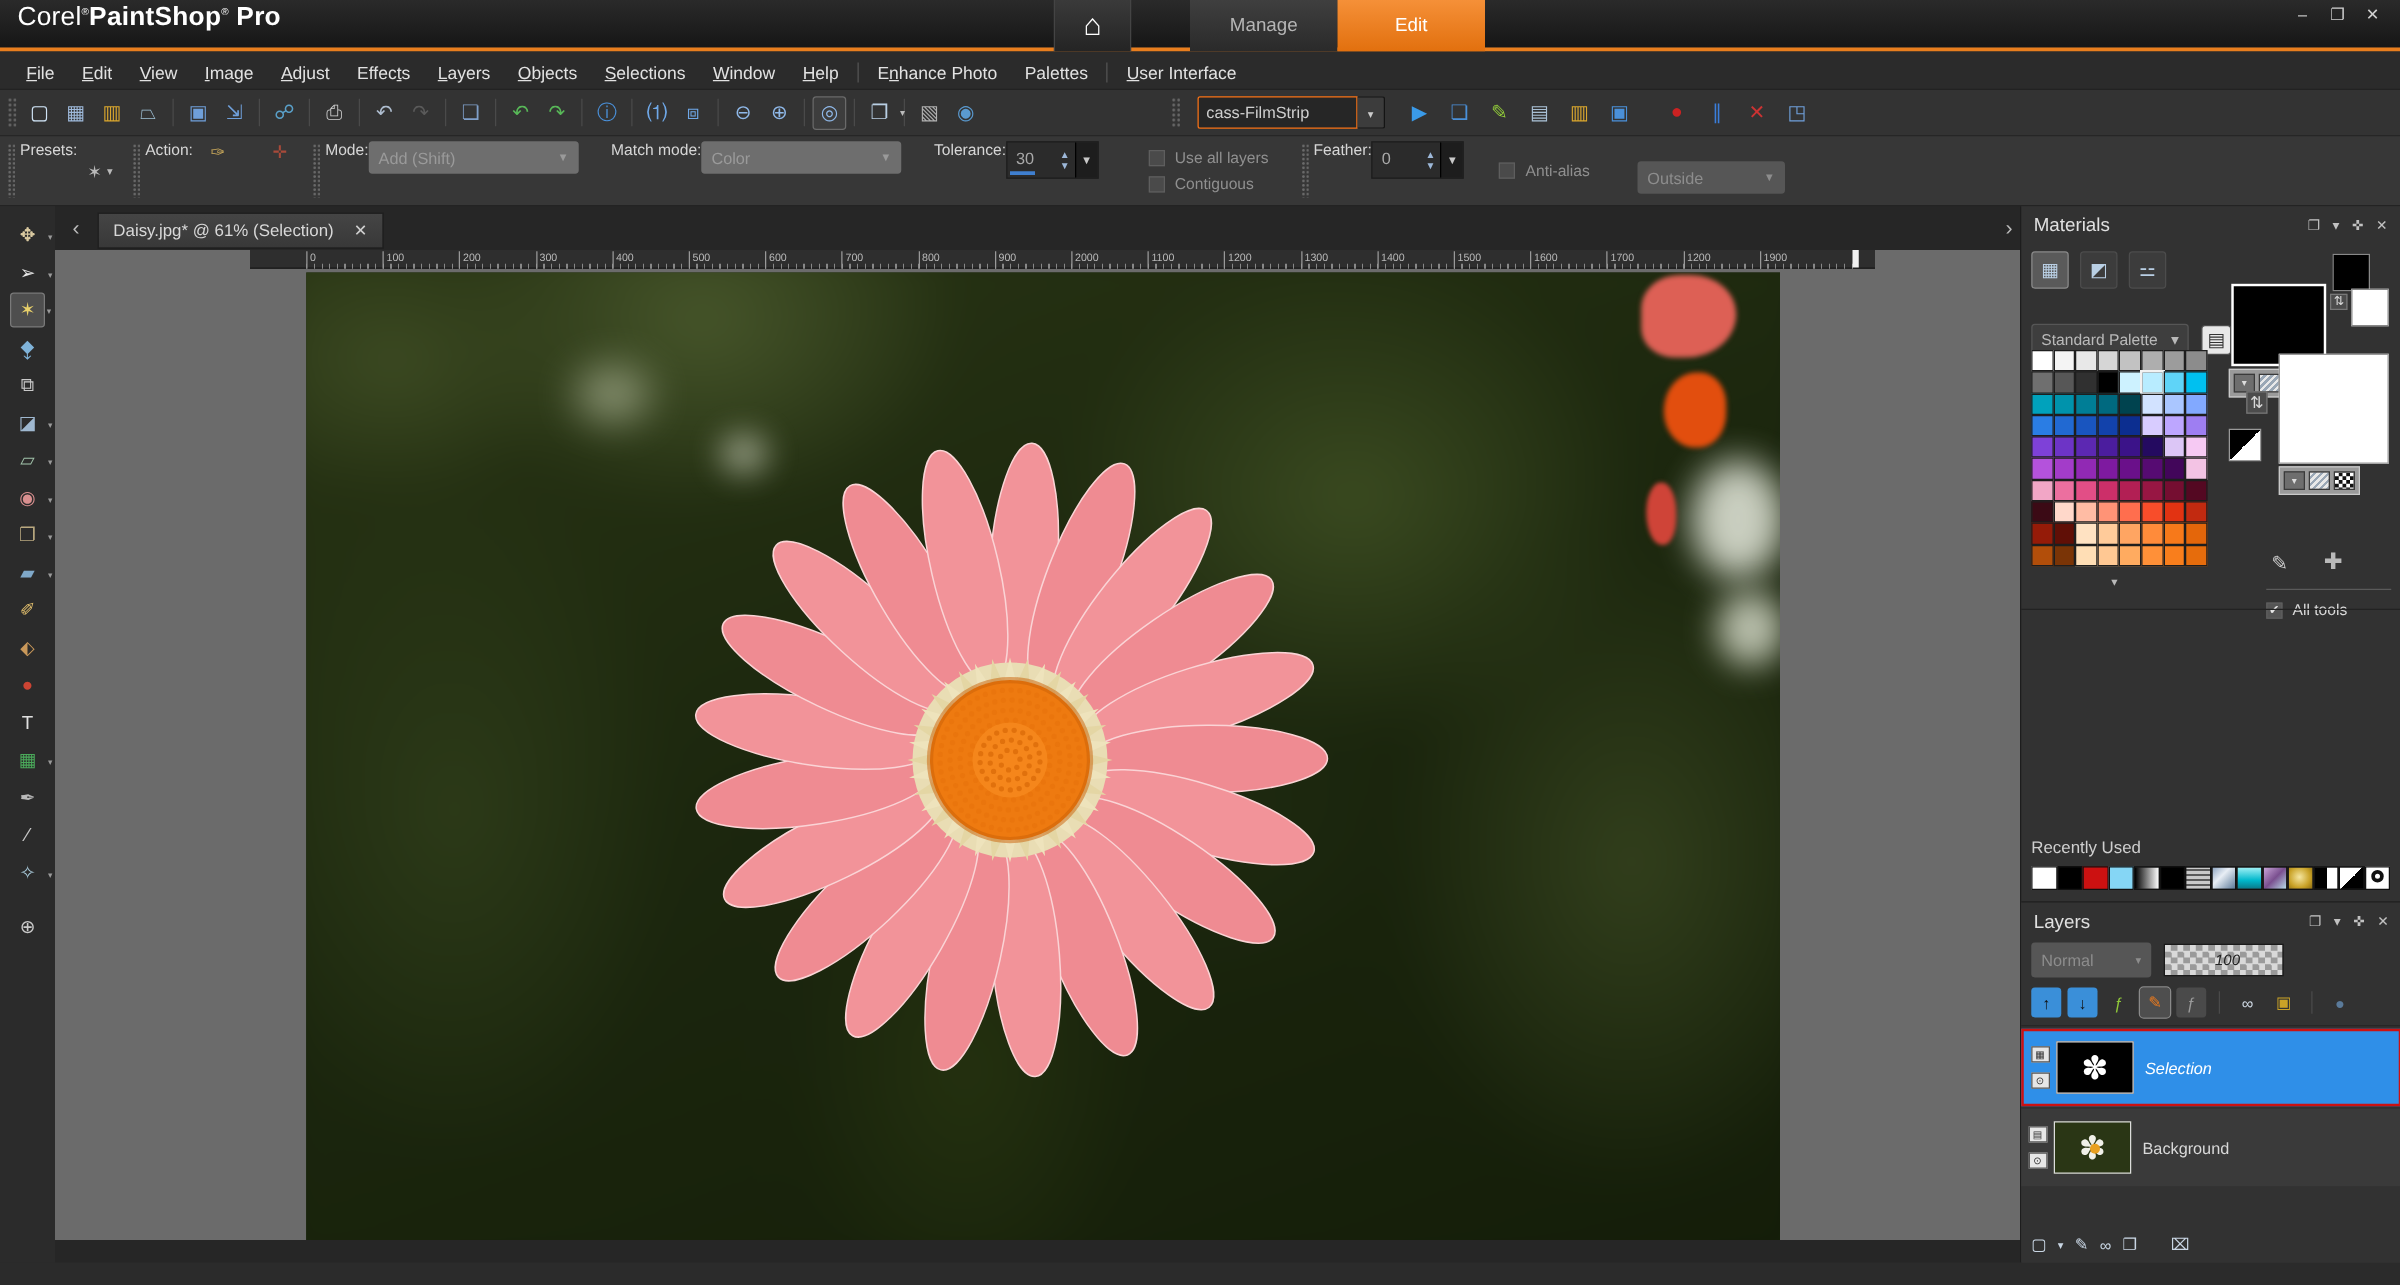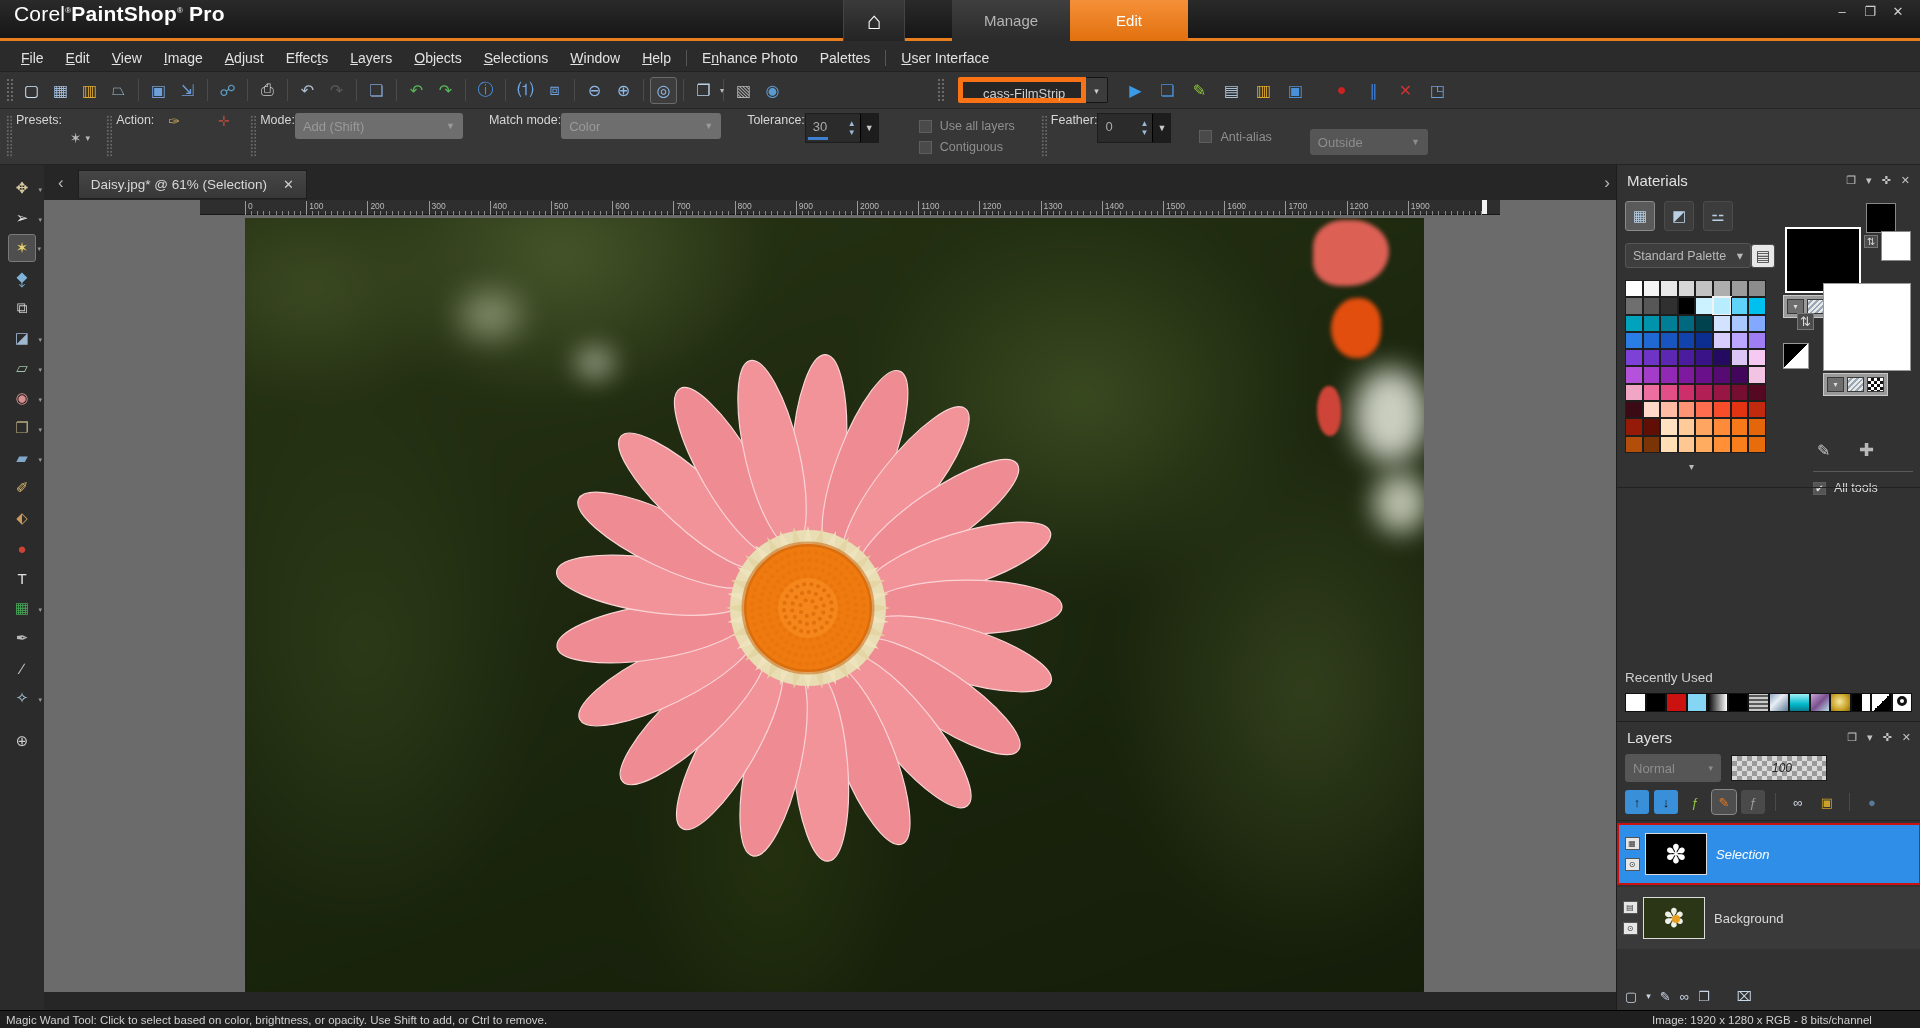--- a/index.html
+++ b/index.html
@@ -31,22 +31,22 @@
   #toolbar { position:absolute; left:0; top:71px; width:1920px; height:37px; background:#333;
     border-top:1px solid #222; display:flex; align-items:center; }
   .drag-dots { width:7px; height:24px; margin:0 4px 0 6px;
     background-image:radial-gradient(#6a6a6a 1px, transparent 1.2px); background-size:4px 4px; }
   .tbtn { width:27px; height:27px; margin:0 1px; display:flex; align-items:center; justify-content:center;
     font-size:16px; border-radius:3px; position:relative; }
   .tbtn.boxed { border:1px solid #6a6a6a; background:#3d3d3d; }
   .tbtn .caret { position:absolute; right:-7px; top:9px; font-size:8px; color:#bbb; }
   .tsep { width:1px; height:22px; background:#4a4a4a; margin:0 5px; }
   #script-dd { display:flex; align-items:center; margin-left:10px; }
-  #script-dd .field { width:128px; height:26px; background:#262626; border:5px solid #f97316;
-    color:#cfcfcf; font-size:13px; line-height:24px; padding-left:20px; border-radius:2px 0 0 2px; }
+  #script-dd .field { width:128px; height:26px; background:#262626; border:1px solid #f97316;
+    color:#cfcfcf; font-size:13px; line-height:24px; padding-left:6px; border-radius:2px 0 0 2px; }
   #script-dd .dbtn { width:22px; height:26px; background:#3c3c3c; border:1px solid #141414; border-left:none;
     color:#ccc; font-size:9px; text-align:center; line-height:26px; border-radius:0 2px 2px 0; }
 
   
   #optionsbar { position:absolute; left:0; top:108px; width:1920px; height:57px; background:#373737;
     border-top:1px solid #262626; border-bottom:1px solid #232323; display:flex; }
   .opt-group { display:flex; flex-direction:row; padding:4px 10px 2px 2px; position:relative; }
   .opt-group .lbl { color:#d6d6d6; font-size:12.5px; margin-bottom:5px; white-space:nowrap; }
   .opt-handle { width:6px; margin:6px 2px 6px 6px;
     background-image:radial-gradient(#6a6a6a .9px, transparent 1.1px); background-size:3.5px 3.5px; }
@@ -660,21 +660,21 @@
       <div class="mat-btn active">
           <span>▦</span>
         </div>
       <div class="mat-btn">
           <span>◩</span>
         </div>
       <div class="mat-btn">
           <span>⚍</span>
         </div>
     </div>
-    <div style="position:absolute;left:8px;top:78px;display:flex;align-items:center;">
+    <div style="position:absolute;left:8px;top:94px;display:flex;gap:10px;align-items:center;">
       <div id="palette-dd">
         <span>Standard Palette</span>
           <span>▾</span>
       </div>
       <div class="mat-btn" style="width:24px;height:24px;background:#e8e8e8;color:#333;">
           <span>▤</span>
         </div>
     </div>
 
     <div id="swatch-grid">
@@ -864,17 +864,13 @@
           <span>▢</span>
           <span style="font-size: 9px;">▾</span>
           <span>✎</span>
           <span>∞</span>
           <span>❐</span>
           <span style="margin-left: 18px;">⌧</span>
         </div>
     </div>
   </div>
 
-  <div id="statusbar">
-    <span id="status-left">Magic Wand Tool: Click to select based on color, brightness, or opacity. Use Shift to add, or Ctrl to remove.</span>
-    <span id="status-right">Image:  1920 x 1280 x RGB - 8 bits/channel</span>
-  </div>
 </div>
 
 </body></html>

